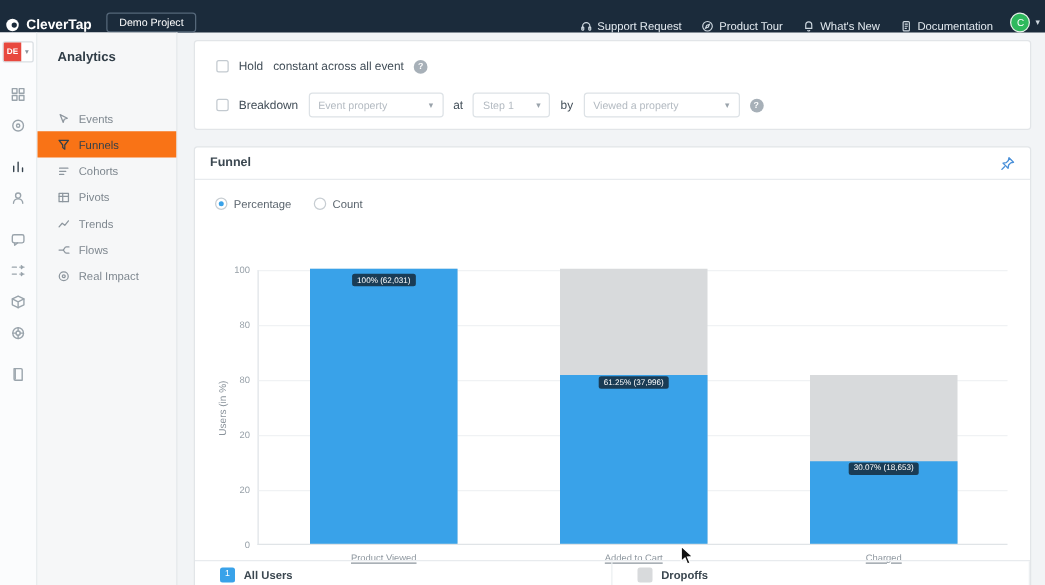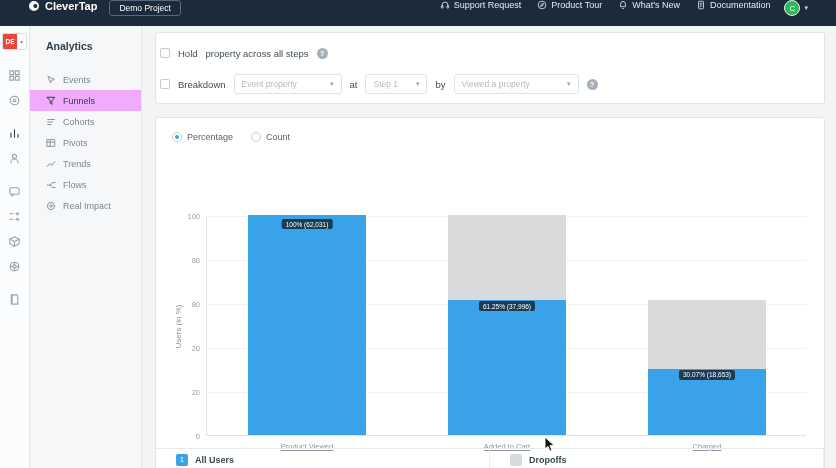--- a/index.html
+++ b/index.html
@@ -1,21 +1,21 @@
 <!DOCTYPE html>
 <html><head>
 <meta charset="utf-8">
 <style>
   * { margin:0; padding:0; box-sizing:border-box; }
   body { font-family:"Liberation Sans","DejaVu Sans",sans-serif; background:#888; }
   .screen { position:relative; width:836px; height:468px; background:#f2f4f6; overflow:hidden; }
 
   
   .topbar { position:absolute; top:0; left:0; right:0; height:26px; background:#1b2b3b;
-            display:flex; align-items:flex-start; padding:0 28px; }
+            display:flex; align-items:flex-end; padding:0 4px; }
   .logo { display:flex; align-items:center; gap:5px; color:#fff; font-size:11px; font-weight:bold; }
   .proj-btn { margin-left:12px; background:transparent; border:1px solid #56687a; color:#fff;
               font-size:8.5px; padding:2px 9px; border-radius:3px; font-family:inherit; }
   .top-spacer { flex:1; }
   .top-link { display:flex; align-items:center; gap:4px; color:#e3eaf0; font-size:9px; margin-left:16px; cursor:pointer; }
   .top-link svg { stroke:#cfd9e1; }
   .avatar-wrap { display:flex; align-items:center; gap:4px; margin-left:14px; cursor:pointer; }
   .avatar { width:16px; height:16px; border-radius:50%; background:#2fb95d; color:#fff; font-size:8px;
             display:flex; align-items:center; justify-content:center; border:1px solid #e8f2ea; }
   .chev { color:#cfd8df; font-size:7px; }
@@ -31,32 +31,32 @@
   .rail-btn { width:16px; height:16px; color:#9aa4ac; margin-top:9px;
               display:flex; align-items:center; justify-content:center; cursor:pointer; }
   .rail-btn.grp { margin-top:17px; }
   .rail-btn.active { color:#36434e; }
   .rail-btn svg { width:13px; height:13px; stroke:currentColor; fill:none; stroke-width:1.2; stroke-linecap:round; stroke-linejoin:round; }
 
   
   .sidebar { position:absolute; top:26px; left:30px; bottom:0; width:112px; background:#f6f7f8;
              border-right:1px solid #e3e7ea; }
   .sidebar h2 { margin:14px 0 0 16px; font-size:10.5px; color:#303d47; }
-  .side-menu { margin-top:17px;text-align:right; }
+  .side-menu { margin-top:32px;text-align:right; }
   .side-item { display:flex; align-items:center; gap:7px; height:21px; padding-left:16px;
                font-size:9px; color:#7e878f; cursor:pointer; }
   .side-item svg { width:10px; height:10px; flex:none; stroke:#8d969e; fill:none; stroke-width:1.2; stroke-linecap:round; stroke-linejoin:round; }
-  .side-item.active { background:#f0abfc; color:#333f49; }
+  .side-item.active { background:#f97316; color:#333f49; }
   .side-item.active svg { stroke:#333f49; }
 
   
   .main { position:absolute; top:26px; left:142px; right:0; bottom:0; }
   .card { position:absolute; background:#fff; border:1px solid #e2e5e8; border-radius:3px; }
   .filters-card { left:13px; top:6px; width:670px; height:72px; }
-  .frow { position:absolute; left:4px; display:flex; align-items:center; gap:8px; height:20px; }
+  .frow { position:absolute; left:17px; display:flex; align-items:center; gap:8px; height:20px; }
   .frow.r1 { top:10px; } .frow.r2 { top:41px; }
   .cbx { width:10px; height:10px; border:1px solid #c3cad0; border-radius:2px; background:#fff; flex:none; cursor:pointer; }
   .flabel { font-size:9.5px; color:#414d57; white-space:nowrap; }
   .dd { height:20px; border:1px solid #dde2e6; border-radius:3px; display:flex; align-items:center;
         justify-content:space-between; padding:0 7px; background:#fff; cursor:pointer; }
   .dd .ph { font-size:8.5px; color:#b3bac1; white-space:nowrap; }
   .dd .dchev { color:#9aa3ab; font-size:7px; margin-left:6px; }
   .dd.w1 { width:125px; } .dd.w2 { width:108px; } .dd.w3 { width:62px; } .dd.w4 { width:125px; }
   .info { width:11px; height:11px; border-radius:50%; background:#a7b0b8; color:#fff; font-size:7px;
           display:flex; align-items:center; justify-content:center; font-weight:bold; flex:none; cursor:pointer; }
@@ -260,21 +260,21 @@
       </div>
     </div>
   </aside>
 
   <main class="main">
 
     <section class="card filters-card">
       <div class="frow r1">
         <span class="cbx"></span>
         <span class="flabel">Hold</span>
-        <span class="flabel">property across all steps</span>
+        <span class="flabel">constant across all event</span>
         <span class="info">?</span>
       </div>
       <div class="frow r2">
         <span class="cbx"></span>
         <span class="flabel">Breakdown</span>
         <div class="dd w2">
           <span class="ph">Event property</span>
           <span class="dchev">▾</span>
         </div>
         <span class="flabel">at</span>
@@ -285,20 +285,29 @@
         <span class="flabel">by</span>
         <div class="dd w4">
           <span class="ph">Viewed a property</span>
           <span class="dchev">▾</span>
         </div>
         <span class="info">?</span>
       </div>
     </section>
 
     <section class="card funnel-card">
+      <div class="fc-head">
+        <span class="fc-title">Funnel</span>
+        <span class="pin">
+          <svg width="12" height="12" viewBox="0 0 12 12" fill="none" stroke="#4a90d9" stroke-width="1.1" stroke-linejoin="round">
+              <path d="M7.2 1.2 10.8 4.8 8.6 5.3 6.9 7 6.5 9.6 2.4 5.5 5 5.1 6.7 3.4z"></path>
+              <path d="M3.6 8.4 1.5 10.5" stroke-linecap="round"></path>
+            </svg>
+        </span>
+      </div>
 
       <div class="radio-row">
         <label class="radio sel">
           <span class="rdot"></span>
           <span>Percentage</span>
         </label>
         <label class="radio">
           <span class="rdot"></span>
           <span>Count</span>
         </label>

